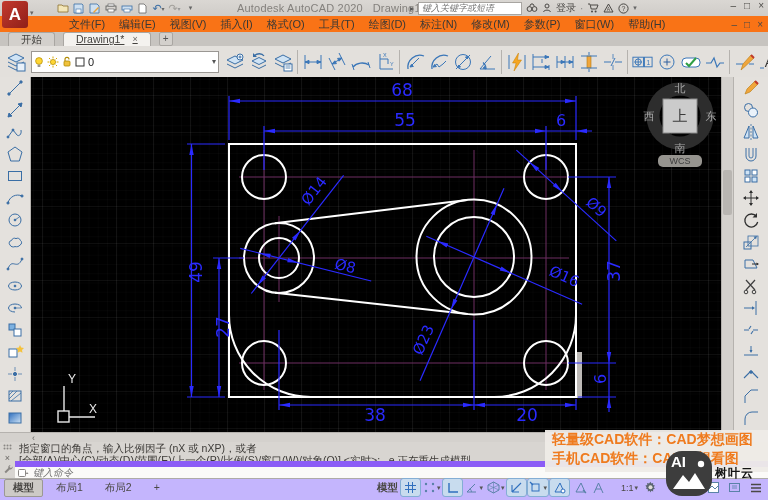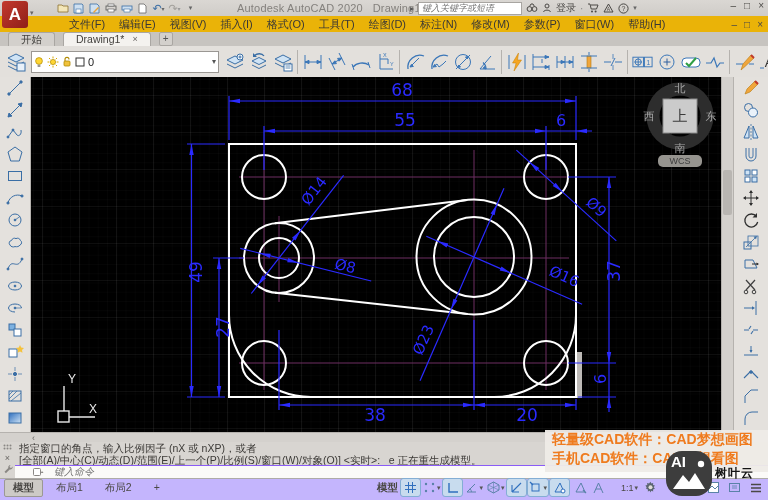--- a/index.html
+++ b/index.html
@@ -12,28 +12,28 @@
   .qat{display:flex;align-items:center;gap:3px;margin-left:56px;}
   .qat .qbtn{width:13px;height:12px;display:flex;align-items:center;justify-content:center;}
   .titletext{position:absolute;left:237px;top:2px;font-size:11px;color:#84817d;letter-spacing:.2px;white-space:nowrap;}
   .tsearch{position:absolute;left:410px;top:1px;display:flex;align-items:center;gap:4px;}
   .tsearch input{width:96px;height:11px;font-size:9px;font-style:italic;color:#9a9792;border:1px solid #a8a5a1;background:#fff;padding:0 3px;}
   .winbtns{position:absolute;right:4px;top:0;display:flex;gap:8px;font-size:10px;color:#4c4a47;}
   .logo{position:absolute;left:2px;top:1px;width:26px;height:27px;background:linear-gradient(135deg,#c33a2e,#8f1f18);
     border-radius:3px;color:#fff;font-weight:bold;font-size:17px;display:flex;align-items:center;justify-content:center;z-index:5;}
   .logo-drop{position:absolute;left:30px;top:9px;font-size:7px;color:#6a6764;z-index:5;}
   
-  .menubar{position:absolute;left:0;top:16px;width:768px;height:16px;background:#eab308;display:flex;align-items:center;font-size:11px;color:#3a3835;}
+  .menubar{position:absolute;left:0;top:16px;width:768px;height:16px;background:#f97316;display:flex;align-items:center;font-size:11px;color:#3a3835;}
   .menubar .mitem{padding:0 7px;height:16px;line-height:16px;}
   .menubar .mitem:first-child{margin-left:62px;}
   .mwin{position:absolute;right:5px;display:flex;gap:7px;font-size:10px;color:#4c4a47;}
   
   .filetabs{position:absolute;left:0;top:32px;width:768px;height:14px;background:#c7c4c0;display:flex;align-items:flex-end;font-size:10.5px;color:#44423f;}
   .ftab{height:13px;line-height:13px;padding:0 12px;background:#d3d0cc;border:1px solid #a9a6a2;border-bottom:none;border-radius:3px 3px 0 0;margin-left:8px;}
-  .ftab.active{background:#f4f2ef;display:flex;gap:8px;align-items:center;}
+  .ftab.active{background:#f4f2ef;display:flex;gap:8px;align-items:center;text-decoration:underline;}
   .ftab .x{color:#6b6966;font-size:9px;}
   .fplus{width:12px;height:12px;border:1px solid #a9a6a2;border-radius:2px;background:#d3d0cc;margin-left:8px;
     font-size:10px;line-height:11px;text-align:center;color:#555;}
   
   .toolbar{position:absolute;left:0;top:46px;width:768px;height:31px;background:#e3e0dc;border-bottom:1px solid #a9a6a2;
     display:flex;align-items:center;gap:1px;}
   .tb-btn{width:23px;height:26px;display:flex;align-items:center;justify-content:center;border-radius:2px;flex:0 0 auto;}
   .tb-sep{width:1px;height:24px;background:#b5b2ae;margin:0 2px;flex:0 0 auto;}
   .layerbox{width:182px;height:20px;background:#fff;border:1px solid #9a9793;display:flex;align-items:center;gap:3px;
     font-size:11px;color:#222;padding:0 2px;margin:0 3px;flex:0 0 auto;}
@@ -56,21 +56,21 @@
   .rbar{width:34px;background:#e4e1dd;border-left:1px solid #b5b2ae;display:flex;flex-direction:column;align-items:center;height:401px;}
   
   .hscroll{position:absolute;left:0;top:432px;width:722px;height:10px;background:#d4d1cd;border-top:1px solid #b5b2ae;}
   .hthumb{position:absolute;left:556px;top:1px;width:40px;height:8px;background:#b9b6b2;border-radius:2px;}
   .harrow{position:absolute;left:32px;top:0;font-size:9px;color:#6a6764;line-height:10px;}
   
   .cmd{position:absolute;left:0;top:442px;width:768px;height:36px;background:#d8d5d1;display:flex;}
   .cmdrail{width:15px;display:flex;flex-direction:column;align-items:center;gap:1px;padding-top:2px;color:#6a6764;font-size:8px;}
   .cmdbody{flex:1;display:flex;flex-direction:column;}
   .cmdhist{height:23px;font-size:10.5px;color:#3c3a37;line-height:11.5px;padding:1px 0 0 4px;white-space:nowrap;overflow:hidden;}
-  .cmdinput{height:13px;background:#fbfaf8;border-top:1px solid #8b5cf6;display:flex;align-items:center;gap:10px;padding-left:18px;}
+  .cmdinput{height:13px;background:#fbfaf8;border-top:6px solid #8b5cf6;display:flex;align-items:center;gap:4px;padding-left:3px;}
   .cmdinput input{border:none;outline:none;background:transparent;font-size:10px;font-style:italic;color:#8a8784;width:400px;height:11px;padding:0;}
   
   .status{position:absolute;left:0;top:478px;width:768px;height:22px;background:#c4b5fd;border-top:1px solid #aeaba7;
     display:flex;align-items:flex-start;font-size:10.5px;color:#4a4845;}
   .ltab{padding:2px 9px;margin-left:4px;border-radius:2px;}
   .ltab.active{background:#cdcac6;border:1px solid #9b9894;padding:1px 8px;font-weight:bold;}
   .stright{position:absolute;right:3px;display:flex;align-items:center;gap:2px;}
   .st-btn{height:17px;min-width:17px;display:flex;align-items:center;justify-content:center;border-radius:2px;padding:0 1px;}
   .st-btn.on{background:#c8dcee;outline:1px solid #84aed4;}
   .st-drop{font-size:7px;color:#555;margin-left:1px;}

